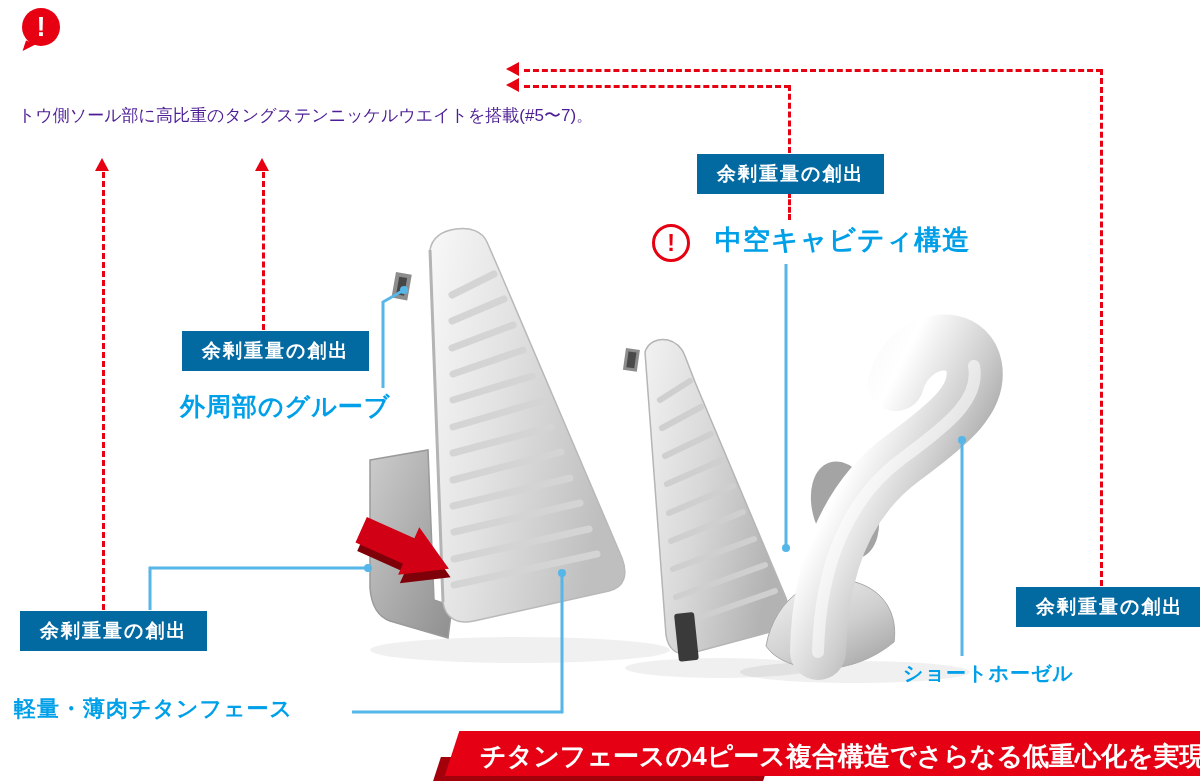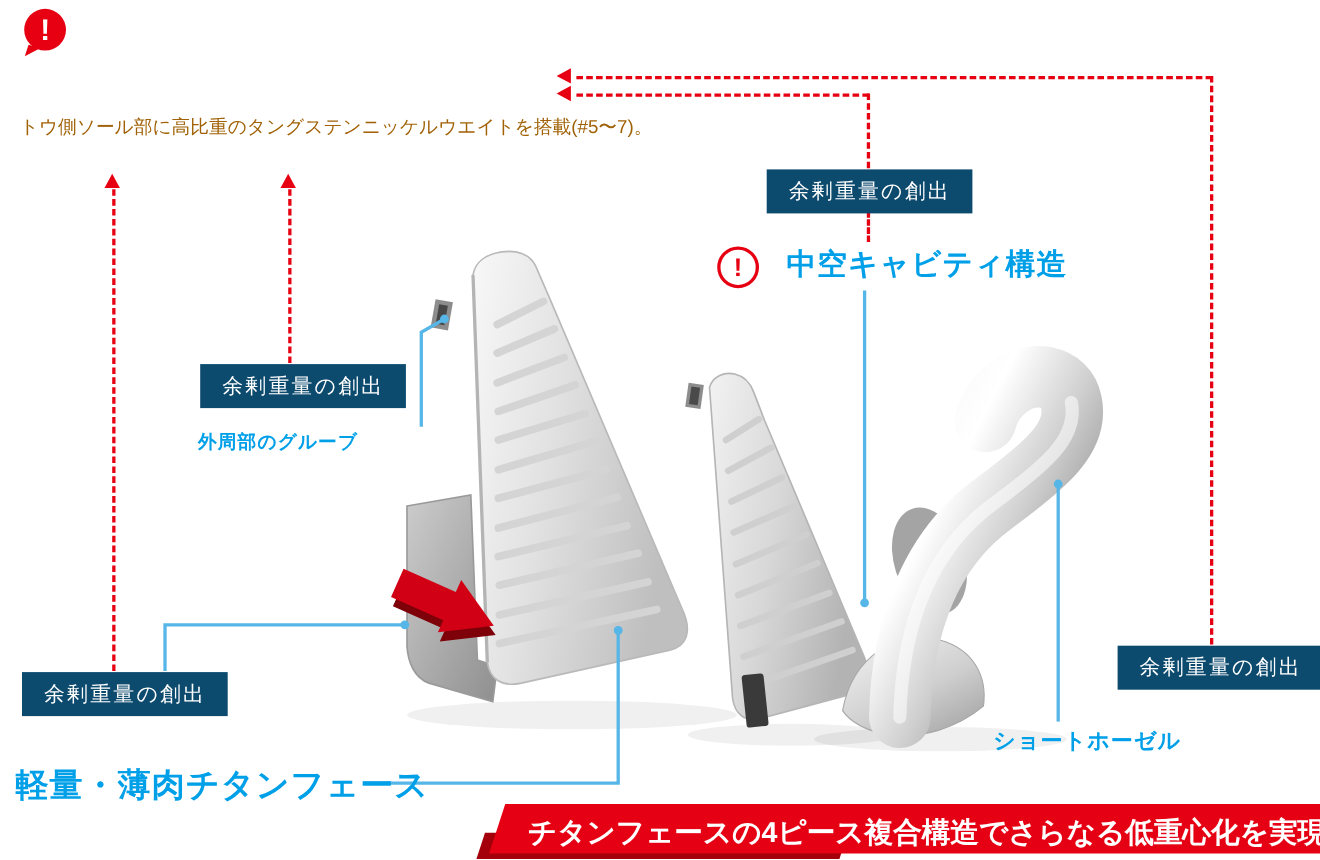--- a/index.html
+++ b/index.html
@@ -8,26 +8,26 @@
     font-family:"Liberation Sans","DejaVu Sans",sans-serif;
   }
   
   .dash-h{position:absolute;height:0;border-top:3px dashed #e60012;z-index:2;}
   .dash-v{position:absolute;width:0;border-left:3px dashed #e60012;z-index:2;}
   .arr-left{position:absolute;width:0;height:0;border-top:7px solid transparent;
     border-bottom:7px solid transparent;border-right:13px solid #e60012;z-index:2;}
   .arr-up{position:absolute;width:0;height:0;border-left:7px solid transparent;
     border-right:7px solid transparent;border-bottom:13px solid #e60012;z-index:2;}
   
-  .badge{position:absolute;background:#0c4a6e;color:#fff;font-weight:normal;
+  .badge{position:absolute;background:#0369a1;color:#fff;font-weight:bold;
     font-size:19px;letter-spacing:2px;padding:7px 20px;white-space:nowrap;z-index:3;}
   
   .cyan{position:absolute;color:#00a0e9;font-weight:bold;white-space:nowrap;
     letter-spacing:1px;z-index:3;}
-  .black-text{position:absolute;color:#a16207;white-space:nowrap;z-index:3;text-align:center;}
+  .black-text{position:absolute;color:#4c1d95;white-space:nowrap;z-index:3;text-align:center;}
   
   .alert{position:absolute;border-radius:50%;display:flex;align-items:center;
     justify-content:center;font-weight:bold;z-index:3;}
   .alert-solid{width:38px;height:38px;background:#e60012;color:#fff;font-size:27px;}
   .alert-outline{width:32px;height:32px;background:#fff;border:3px solid #e60012;
     color:#e60012;font-size:23px;}
   .alert-tail{position:absolute;left:2px;bottom:-7px;width:0;height:0;
     border-left:11px solid #e60012;border-bottom:11px solid transparent;
     transform:rotate(18deg);z-index:2;}
   
@@ -176,23 +176,23 @@
 
   <div class="black-text" style="left:18px;top:104px;font-size:17px;">トウ側ソール部に高比重のタングステンニッケルウエイトを搭載(#5〜7)。</div>
 
   <div class="badge" style="left:697px;top:154px;">余剰重量の創出</div>
   <div class="badge" style="left:182px;top:331px;">余剰重量の創出</div>
   <div class="badge" style="left:20px;top:611px;">余剰重量の創出</div>
   <div class="badge" style="left:1016px;top:587px;">余剰重量の創出</div>
 
   <div class="cyan" style="left:715px;top:222px;font-size:27px;">中空キャビティ構造</div>
 
-  <div class="cyan" style="left:180px;top:390px;font-size:17px;">外周部のグルーブ</div>
+  <div class="cyan" style="left:180px;top:390px;font-size:25px;">外周部のグルーブ</div>
 
-  <div class="cyan" style="left:14px;top:694px;font-size:30px;">軽量・薄肉チタンフェース</div>
+  <div class="cyan" style="left:14px;top:694px;font-size:22px;">軽量・薄肉チタンフェース</div>
 
   <div class="cyan" style="left:903px;top:660px;font-size:20px;">ショートホーゼル</div>
 
   <div class="banner-accent"></div>
   <div class="banner-main"></div>
   <div class="banner-text">チタンフェースの4ピース複合構造でさらなる低重心化を実現</div>
 
 </div>
 
 </body></html>

